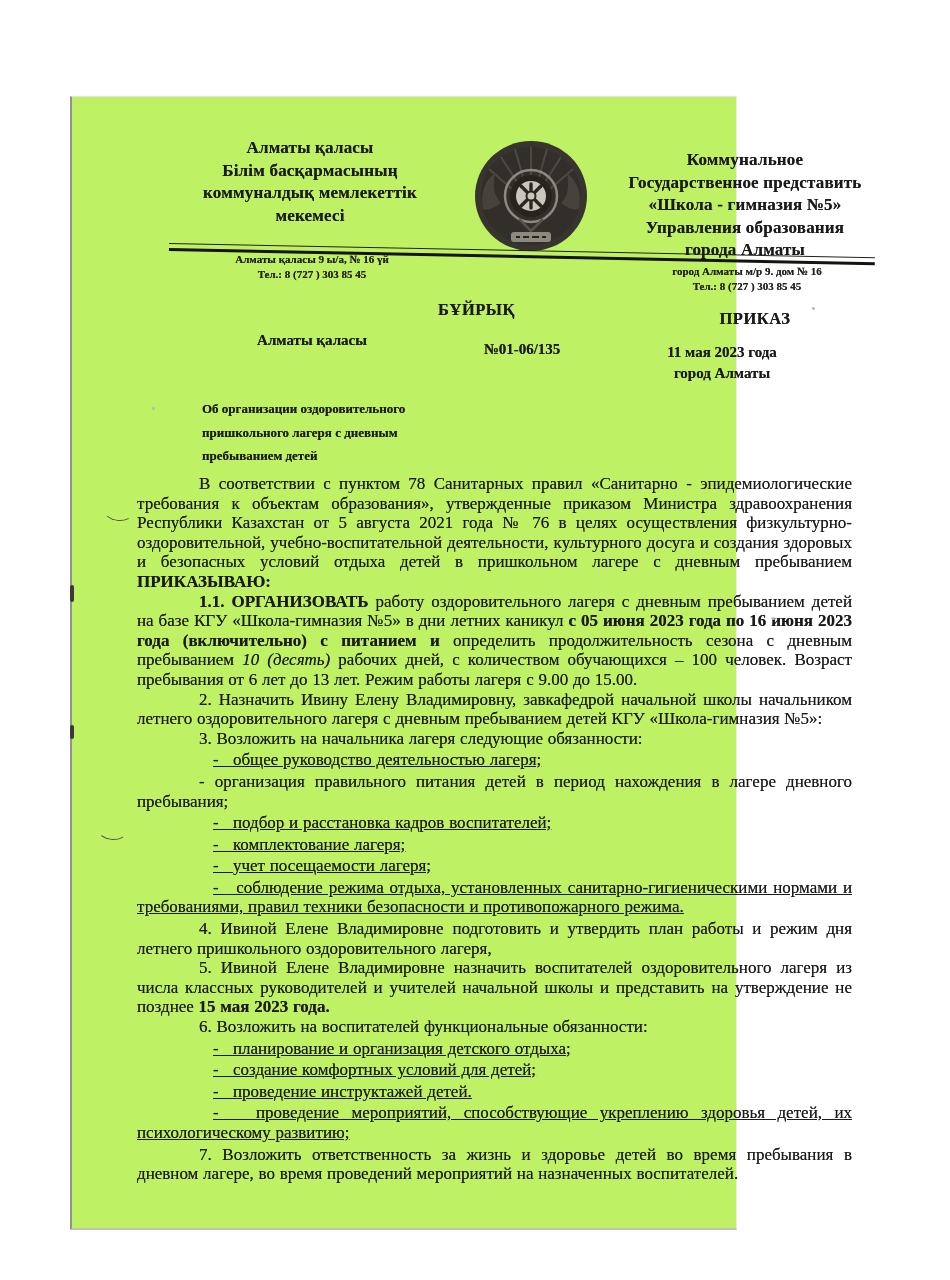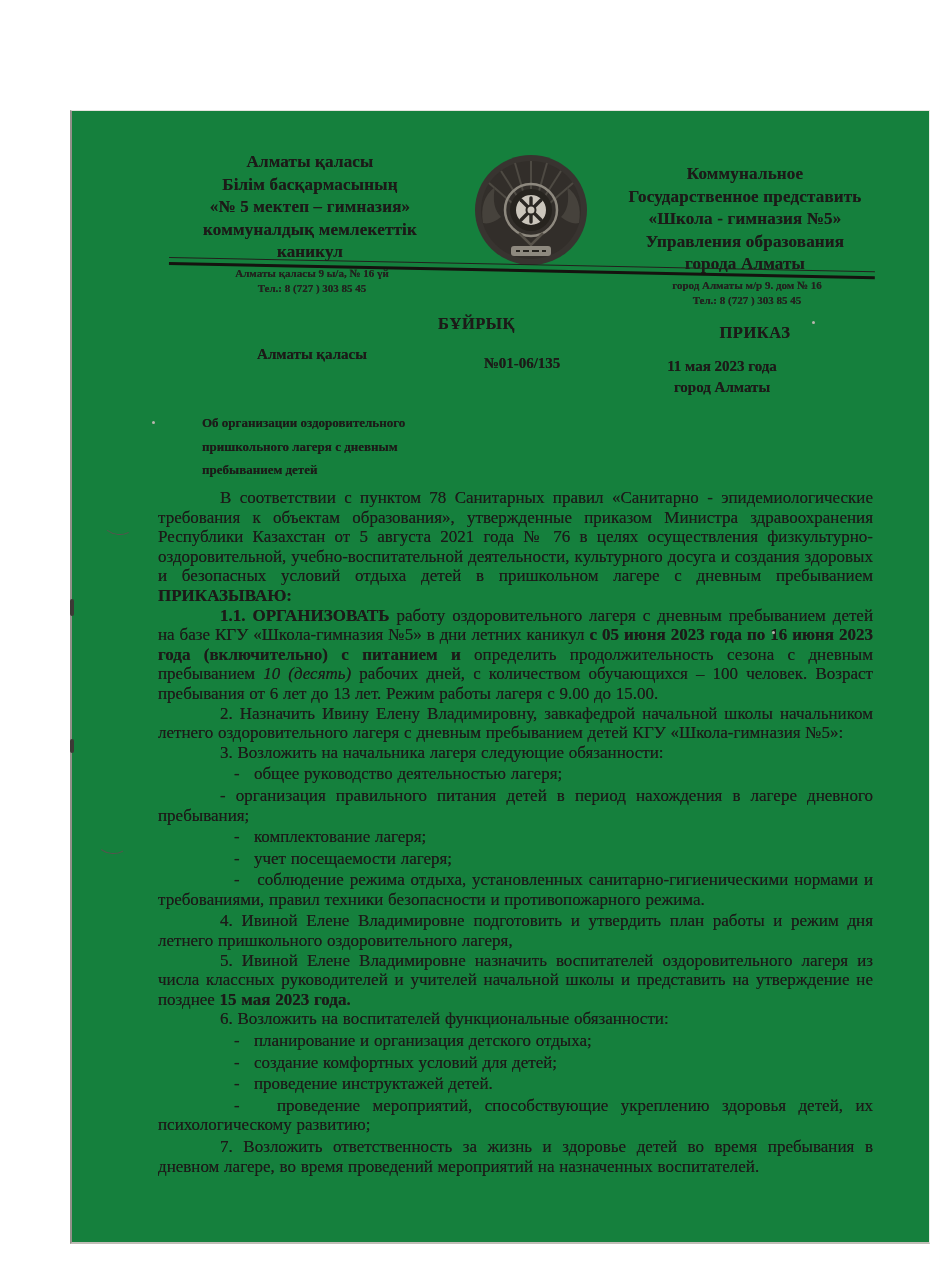--- a/index.html
+++ b/index.html
@@ -1,22 +1,22 @@
 <!DOCTYPE html>
 <html><head>
 <meta charset="utf-8">
 <style>
   html,body{margin:0;padding:0;}
   body{
     width:950px;height:1280px;position:relative;background:#ffffff;
     font-family:"Liberation Serif", serif;color:#1c1a18;overflow:hidden;
   }
   .scan-page{
-    position:absolute;left:70px;top:110px;width:860px;height:1134px;
-    background:#15803d;
+    position:absolute;left:70px;top:96px;width:667px;height:1134px;
+    background:#bef264;
     border-left:2px solid #94908a;
     border-top:1px solid #e5e3de;
     border-bottom:2px solid #c1bdb7;
     border-right:1px solid #eceae5;
     box-sizing:border-box;
   }
   .t{ text-shadow:0 0 .6px rgba(32,30,28,.75); }
   .abs{position:absolute;}
   .ctr{text-align:center;}
   .org{
@@ -43,24 +43,23 @@
   .meta-no{left:250px;top:242px;}
   .meta-ru{left:450px;top:245px;font-family:Liberation Serif, serif;}
   .subject{
     left:130px;top:300px;width:420px;
     font-weight:bold;font-size:13px;line-height:23.5px;
   }
   .body-block{
     left:65px;top:377px;width:715px;
     font-size:17px;line-height:19.6px;text-align:justify;
     word-spacing:.5px;
-    margin-left:21px;
   }
   .para{margin:0;text-indent:62px;}
-  .para.li{text-indent:76px;margin:2px 0;}
+  .para.li{text-indent:76px;margin:2px 0;text-decoration:underline;}
   .para.li2{text-indent:62px;margin:1px 0;}
   .b{font-weight:bold;}
   .i{font-style:italic;}
   
   .arc{
     width:27px;height:17px;border:1.7px solid transparent;
     border-bottom-color:#57534e;border-radius:50%;
   }
   .arc1{left:32px;top:405px;transform:rotate(6deg);}
   .arc2{left:26px;top:724px;transform:rotate(4deg);}
@@ -70,23 +69,22 @@
   .speck{width:3px;height:3px;border-radius:50%;background:#b9b5ae;}
 </style>
 </head>
 <body>
 
 <div class="scan-page">
 
   <div class="abs org org-left ctr t">
     <div>Алматы қаласы</div>
     <div>Білім басқармасының</div>
-    <div>«№ 5 мектеп – гимназия»</div>
     <div>коммуналдық мемлекеттік</div>
-    <div>каникул</div>
+    <div>мекемесі</div>
   </div>
 
   <div class="abs emblem">
     <svg width="120" height="119" viewBox="0 0 120 119" xmlns="http://www.w3.org/2000/svg">
       <ellipse cx="60" cy="59" rx="56" ry="55" fill="#383430"></ellipse>
       <ellipse cx="60" cy="59" rx="50" ry="49" fill="#322e2a"></ellipse>
 
       <g stroke="#4e4a43" stroke-width="2">
         <line x1="60" y1="38" x2="60" y2="10"></line>
         <line x1="52" y1="40" x2="44" y2="12"></line>
@@ -160,20 +158,21 @@
     <div>пребыванием детей</div>
   </div>
 
   <div class="abs body-block t">
       <p class="para p"><span>В соответствии с пунктом 78  Санитарных правил «Санитарно - эпидемиологические требования к объектам образования», утвержденные приказом Министра здравоохранения Республики Казахстан от 5 августа 2021 года  № 76 в целях осуществления физкультурно-оздоровительной, учебно-воспитательной деятельности, культурного досуга и  создания здоровых и безопасных условий отдыха детей в пришкольном лагере с дневным пребыванием </span><span class="b">ПРИКАЗЫВАЮ:</span></p>
       <p class="para p"><span class="b">1.1. ОРГАНИЗОВАТЬ</span><span> работу оздоровительного лагеря с дневным пребыванием детей на базе КГУ «Школа-гимназия №5» в дни летних каникул  </span><span class="b">с 05 июня 2023 года по 16 июня 2023 года (включительно)  с питанием и</span><span>  определить продолжительность сезона с дневным пребыванием </span><span class="i">10 (десять)</span><span> рабочих дней, с количеством обучающихся – 100 человек.  Возраст пребывания от 6 лет до 13 лет. Режим работы лагеря с 9.00 до 15.00.</span></p>
       <p class="para p"><span>2. Назначить  Ивину  Елену  Владимировну,  завкафедрой  начальной  школы начальником летнего оздоровительного лагеря с дневным пребыванием детей  КГУ «Школа-гимназия №5»:</span></p>
       <p class="para p"><span>3.  Возложить на начальника лагеря следующие обязанности:</span></p>
       <p class="para li">-&nbsp;&nbsp;&nbsp;<span>общее руководство деятельностью лагеря;</span></p>
       <p class="para li2">-&nbsp;<span>организация правильного питания детей в период нахождения в лагере дневного пребывания;</span></p>
+      <p class="para li">-&nbsp;&nbsp;&nbsp;<span>подбор и расстановка кадров воспитателей;</span></p>
       <p class="para li">-&nbsp;&nbsp;&nbsp;<span>комплектование лагеря;</span></p>
       <p class="para li">-&nbsp;&nbsp;&nbsp;<span>учет посещаемости лагеря;</span></p>
       <p class="para li">-&nbsp;&nbsp;&nbsp;<span>соблюдение режима отдыха, установленных санитарно-гигиеническими нормами и требованиями, правил техники безопасности и  противопожарного режима.</span></p>
       <p class="para p"><span>4.  Ивиной Елене Владимировне подготовить и утвердить план работы и режим дня летнего пришкольного оздоровительного лагеря,</span></p>
       <p class="para p"><span>5.  Ивиной Елене Владимировне назначить воспитателей оздоровительного лагеря из числа  классных  руководителей  и  учителей  начальной  школы  и  представить  на утверждение не позднее </span><span class="b">15 мая 2023 года.</span></p>
       <p class="para p"><span>6.  Возложить на воспитателей функциональные обязанности:</span></p>
       <p class="para li">-&nbsp;&nbsp;&nbsp;<span>планирование и организация детского отдыха;</span></p>
       <p class="para li">-&nbsp;&nbsp;&nbsp;<span>создание комфортных условий для детей;</span></p>
       <p class="para li">-&nbsp;&nbsp;&nbsp;<span>проведение инструктажей детей.</span></p>
       <p class="para li">-&nbsp;&nbsp;&nbsp;<span>проведение мероприятий, способствующие укреплению здоровья детей, их психологическому развитию;</span></p>

